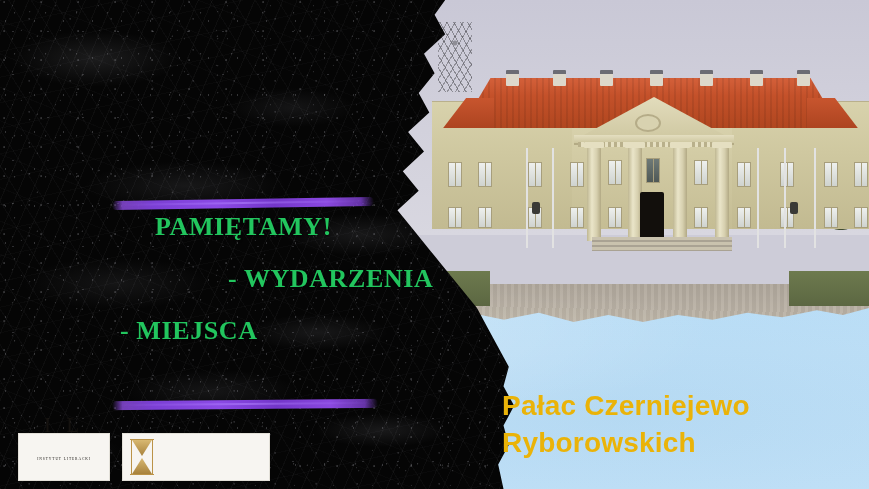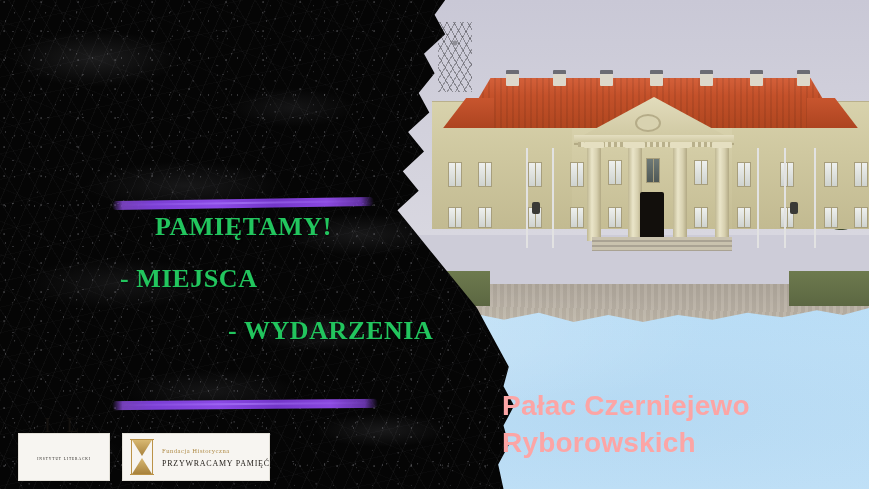--- a/index.html
+++ b/index.html
@@ -274,21 +274,21 @@
     position:absolute; left:604px; top:336px; z-index:6;
     color:#111316;
     font-family:"Liberation Sans", sans-serif;
     font-weight:bold;
     font-size:22px;
     letter-spacing:.2px;
     white-space:nowrap;
   }
   .place{
     position:absolute; left:502px; top:388px; z-index:6;
-    color:#fca5a5;
+    color:#eab308;
     font-family:"Liberation Sans", sans-serif;
     font-weight:bold;
     font-size:28px;
     line-height:1.32;
     letter-spacing:.2px;
     white-space:nowrap;
   }
 
   
   .logos{
@@ -445,22 +445,22 @@
 
   <div class="purple-rule" id="rule-top">
     <div class="stroke"></div>
   </div>
   <div class="purple-rule" id="rule-bottom">
     <div class="stroke"></div>
   </div>
 
   <div class="green-block">
     <div class="green-line" id="g0">PAMIĘTAMY!</div>
+    <div class="green-line" id="g3">- WYDARZENIA</div>
     <div class="green-line" id="g2">- MIEJSCA</div>
-    <div class="green-line" id="g3">- WYDARZENIA</div>
   </div>
 
 
   <div class="place">
     <div>Pałac  Czerniejewo</div>
     <div>Ryborowskich</div>
   </div>
 
   <div class="logos">
 
@@ -469,21 +469,17 @@
       <div class="il-name">INSTYTUT LITERACKI</div>
       <div class="il-sub">im. Marii i Przemysława Ryborowskich</div>
     </div>
 
     <div class="logo-box logo-fh">
       <div class="hourglass">
         <div class="hg-top"></div>
         <div class="hg-bot"></div>
         <div class="hg-frame"></div>
       </div>
-      <div class="fh-txt">
-        <div class="fh-1">Fundacja Historyczna</div>
-        <div class="fh-2">PRZYWRACAMY PAMIĘĆ</div>
-      </div>
     </div>
 
   </div>
 
 </div>
 
 </body></html>

